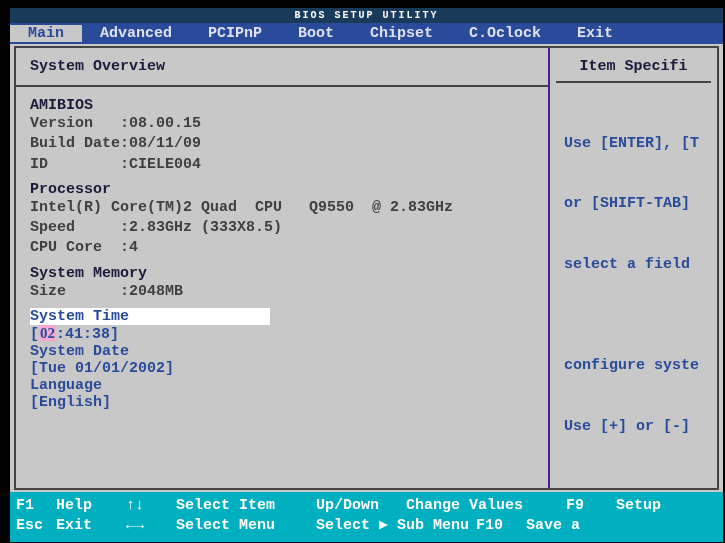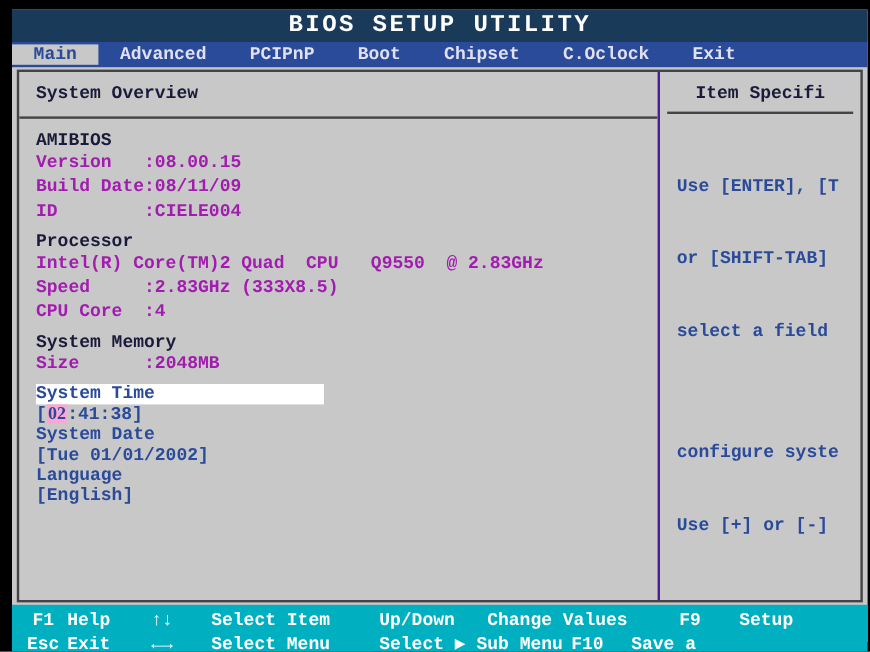--- a/index.html
+++ b/index.html
@@ -22,21 +22,21 @@
     background: #c8c8c8;
     display: flex;
     flex-direction: column;
   }
   .title-bar {
     background: #1a3a5a;
     color: #fff;
     text-align: center;
     padding: 2px 0;
     letter-spacing: 2px;
-    font-size: 20px;
+    font-size: 10px;
   }
   .menu-bar {
     background: #2a4a9a;
     color: #fff;
     display: flex;
     padding: 2px 0;
   }
   .menu-item {
     padding: 0 18px;
     color: #e0e0f0;
@@ -71,21 +71,21 @@
   }
   .hr {
     border-top: 2px solid #444;
     margin: 6px -14px 10px -14px;
   }
   .hr-r {
     border-top: 2px solid #444;
     margin: 6px -8px 10px -8px;
   }
   .line {
-    color: #a21caf;
+    color: #404040;
     white-space: pre;
     line-height: 1.35;
   }
   .header-dark {
     color: #1a1a3a;
   }
   .sel-row {
     display: flex;
     flex-direction: column;
   }
@@ -118,21 +118,21 @@
     background: #00b0c0;
     color: #fff;
     padding: 4px 6px 6px 6px;
     font-size: 15px;
     line-height: 1.35;
   }
   .footer-row {
     display: flex;
     white-space: pre;
   }
-  .fk { width: 40px; text-align: center; }
+  .fk { width: 40px; }
   .fl { width: 70px; }
   .fk2 { width: 50px; }
   .fl2 { width: 140px; }
   .fk3 { width: 90px; }
   .fl3 { width: 160px; }
   .fk4 { width: 50px; }
   .arrow { font-family: inherit; }
   .right-title {
     color: #1a1a3a;
     text-align: center;

